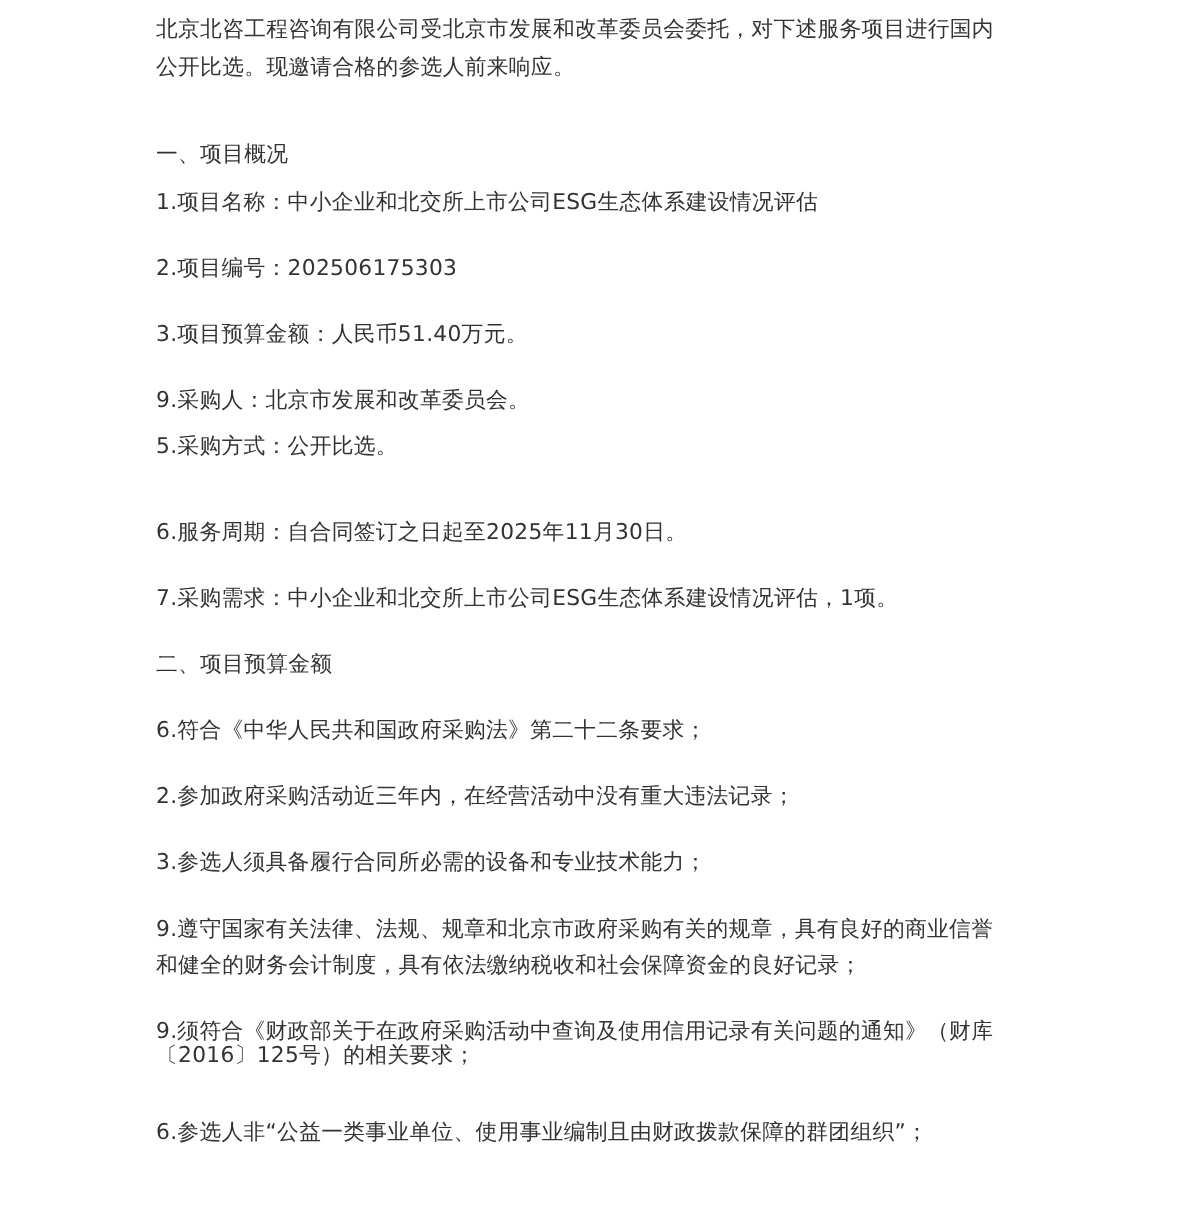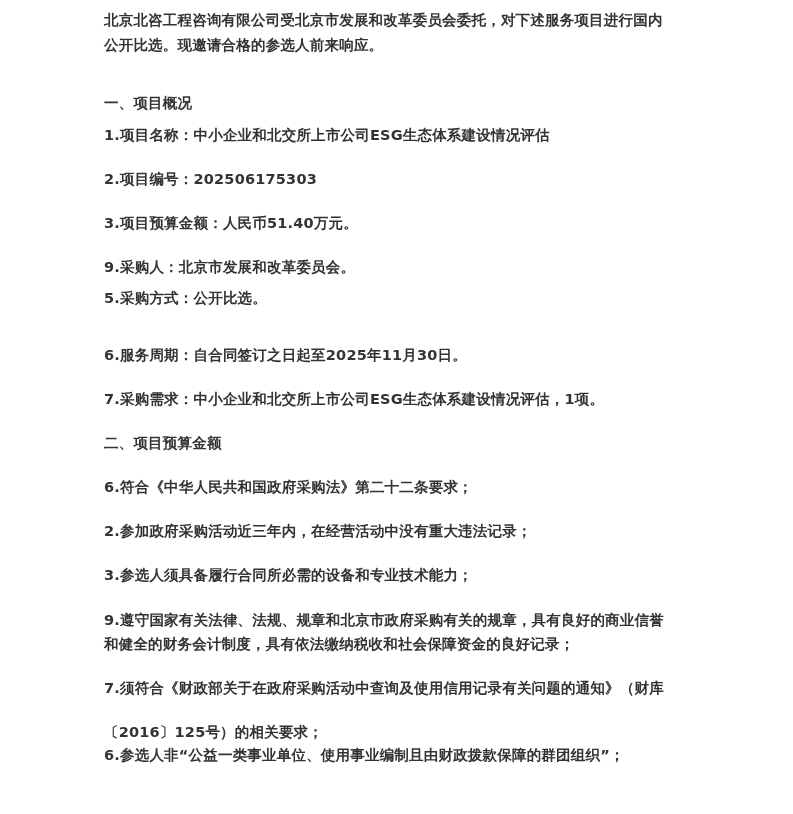--- a/index.html
+++ b/index.html
@@ -4,21 +4,21 @@
 <style>
   html, body { margin: 0; padding: 0; background: #ffffff; }
   body {
     width: 793px; height: 814px; overflow: hidden; position: relative;
     font-family: "DejaVu Sans", "Liberation Sans", sans-serif;
     color: #333333;
   }
   .doc { position: absolute; left: 104px; top: 0; width: 590px; }
   .line {
     position: absolute; left: 0; white-space: nowrap;
-    font-size: 14.5px; line-height: 24px; letter-spacing: 0.2px; font-weight: bold;
+    font-size: 14.5px; line-height: 24px; letter-spacing: 0.2px;
   }
 </style>
 </head>
 <body>
 
 <div class="doc">
   <div class="line" style="top:8px">北京北咨工程咨询有限公司受北京市发展和改革委员会委托，对下述服务项目进行国内</div>
   <div class="line" style="top:33px">公开比选。现邀请合格的参选人前来响应。</div>
 
   <div class="line" style="top:91px">一、项目概况</div>
@@ -33,17 +33,17 @@
 
   <div class="line" style="top:431px">二、项目预算金额</div>
 
   <div class="line" style="top:475px">6.符合《中华人民共和国政府采购法》第二十二条要求；</div>
   <div class="line" style="top:519px">2.参加政府采购活动近三年内，在经营活动中没有重大违法记录；</div>
   <div class="line" style="top:563px">3.参选人须具备履行合同所必需的设备和专业技术能力；</div>
 
   <div class="line" style="top:608px">9.遵守国家有关法律、法规、规章和北京市政府采购有关的规章，具有良好的商业信誉</div>
   <div class="line" style="top:632px">和健全的财务会计制度，具有依法缴纳税收和社会保障资金的良好记录；</div>
 
-  <div class="line" style="top:676px">7.须符合《财政部关于在政府采购活动中查询及使用信用记录有关问题的通知》（财库</div>
-  <div class="line" style="top:720px">〔2016〕125号）的相关要求；</div>
+  <div class="line" style="top:676px">9.须符合《财政部关于在政府采购活动中查询及使用信用记录有关问题的通知》（财库</div>
+  <div class="line" style="top:692px">〔2016〕125号）的相关要求；</div>
 
   <div class="line" style="top:743px">6.参选人非“公益一类事业单位、使用事业编制且由财政拨款保障的群团组织”；</div>
 </div>
 
 </body></html>

